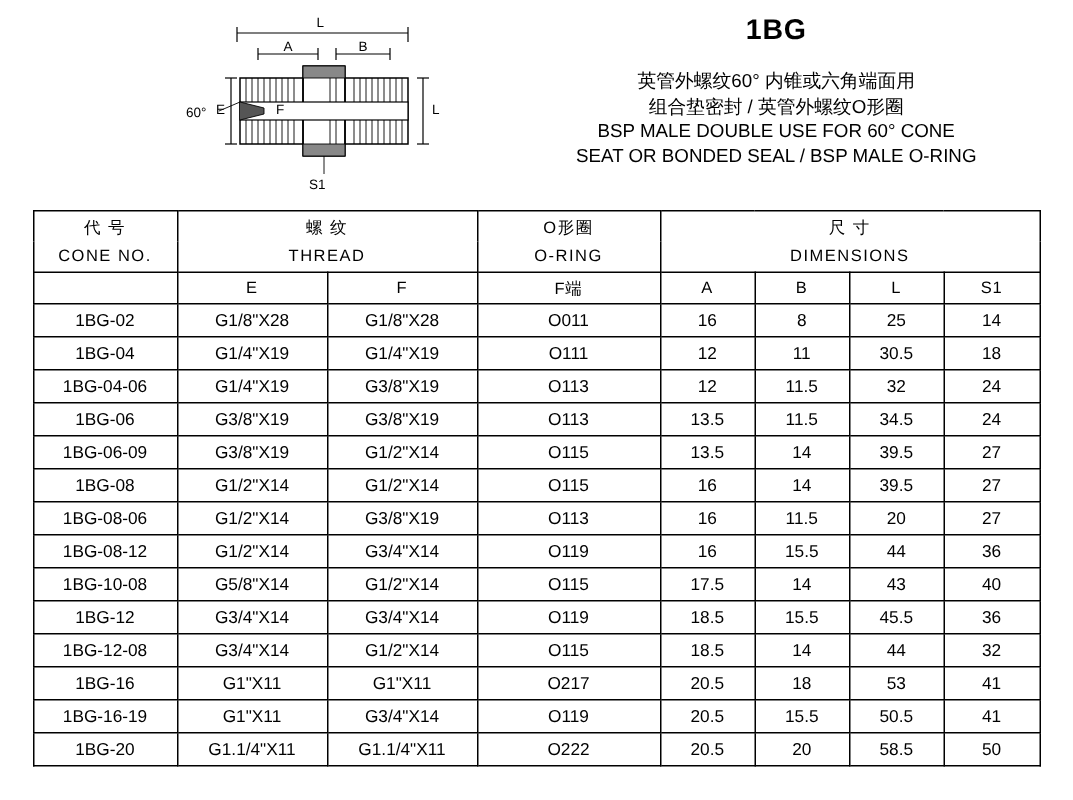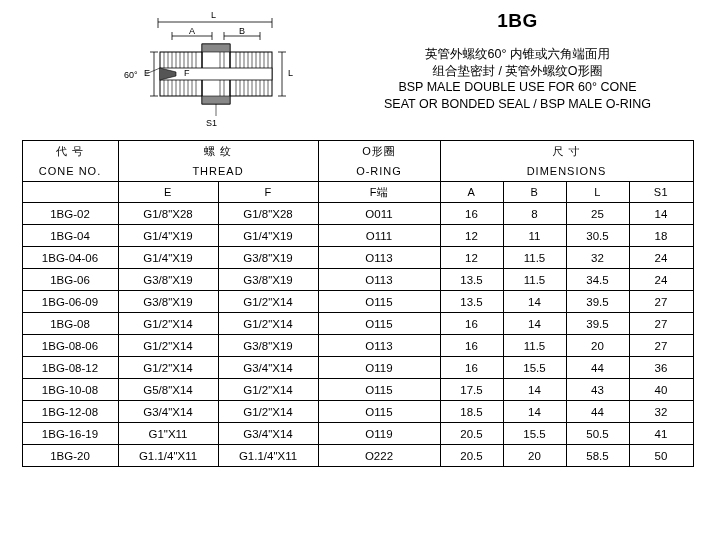--- a/index.html
+++ b/index.html
@@ -311,28 +311,48 @@
           <td>1BG-10-08</td>
           <td>G5/8"X14</td>
           <td>G1/2"X14</td>
           <td>O115</td>
           <td>17.5</td>
           <td>14</td>
           <td>43</td>
           <td>40</td>
         </tr>
         <tr>
+          <td>1BG-12</td>
+          <td>G3/4"X14</td>
+          <td>G3/4"X14</td>
+          <td>O119</td>
+          <td>18.5</td>
+          <td>15.5</td>
+          <td>45.5</td>
+          <td>36</td>
+        </tr>
+        <tr>
           <td>1BG-12-08</td>
           <td>G3/4"X14</td>
           <td>G1/2"X14</td>
           <td>O115</td>
           <td>18.5</td>
           <td>14</td>
           <td>44</td>
           <td>32</td>
+        </tr>
+        <tr>
+          <td>1BG-16</td>
+          <td>G1"X11</td>
+          <td>G1"X11</td>
+          <td>O217</td>
+          <td>20.5</td>
+          <td>18</td>
+          <td>53</td>
+          <td>41</td>
         </tr>
         <tr>
           <td>1BG-16-19</td>
           <td>G1"X11</td>
           <td>G3/4"X14</td>
           <td>O119</td>
           <td>20.5</td>
           <td>15.5</td>
           <td>50.5</td>
           <td>41</td>

